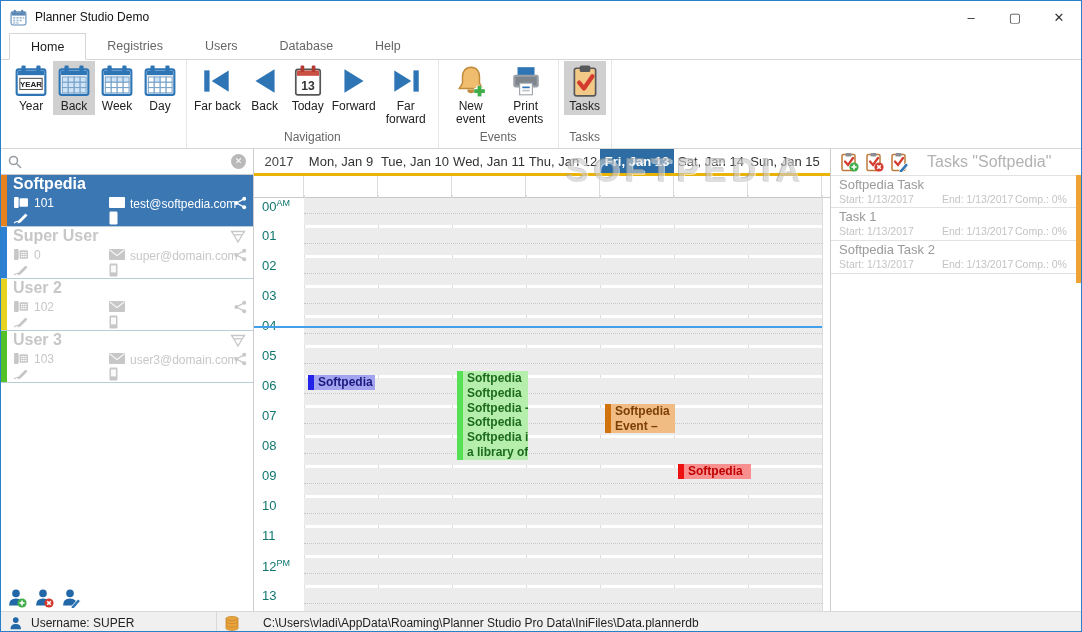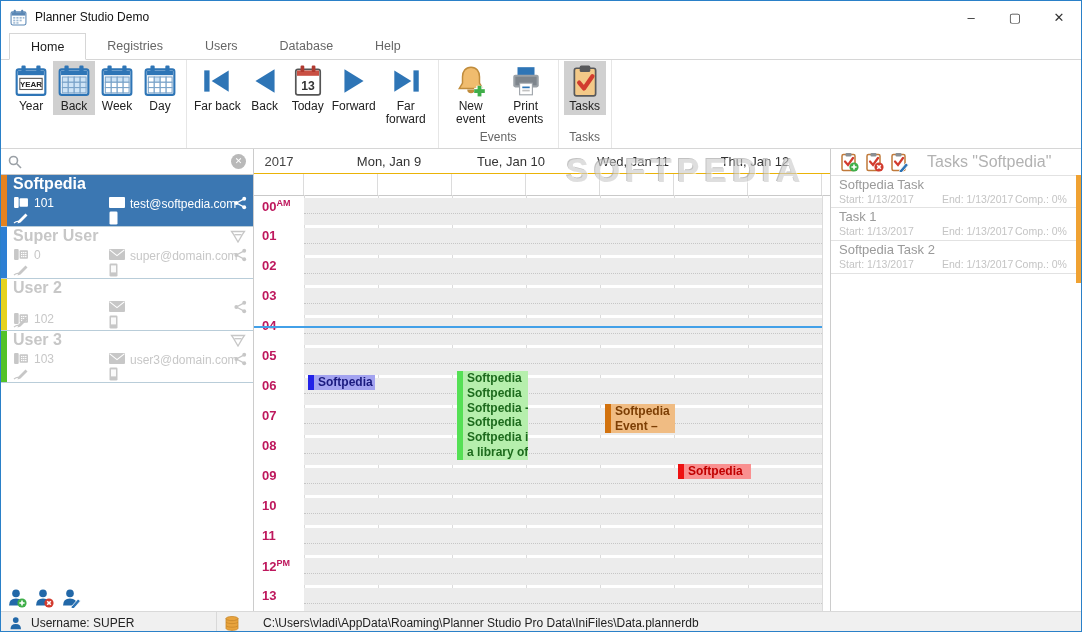--- a/index.html
+++ b/index.html
@@ -34,32 +34,32 @@
   .usercard{height:52px;position:relative;border-bottom:1px solid #b9cdd9;box-sizing:border-box;background:#fff;color:#c7c7c7;}
   .usercard.selected{background:#3b77b2;color:#fff;}
   .stripe{position:absolute;left:0;top:0;bottom:0;width:6px;}
   .uname{position:absolute;top:0px;left:12px;font-size:16px;font-weight:bold;}
   .urow{position:absolute;display:flex;align-items:flex-start;gap:5px;font-size:12px;}
   .icn{display:inline-flex;align-items:center;}
   
   .calarea{flex:1;position:relative;overflow:hidden;background:#fff;}
   .watermark{position:absolute;top:2px;left:312px;z-index:6;font-size:34px;font-weight:bold;color:#cbcbcb;
     opacity:.62;letter-spacing:5px;text-shadow:1px 1px 0 #fff,-1px -1px 0 #9e9e9e;pointer-events:none;}
-  .dayheader{height:24px;display:flex;border-bottom:1px solid #eab308;gap:48px;}
+  .dayheader{height:24px;display:flex;border-bottom:3px solid #eab308;}
   .yearcell{width:50px;flex:none;display:flex;align-items:center;justify-content:center;font-size:13px;color:#444;}
   .daycell{width:74px;flex:none;display:flex;align-items:center;justify-content:center;font-size:13px;color:#333;}
   .daycell.active{background:#2d6da3;color:#fff;font-weight:bold;}
   .alldayrow{height:21px;display:flex;border-bottom:1px solid #c9c9c9;}
   .adcell{width:74px;flex:none;border-right:1px solid #dcdcdc;box-sizing:border-box;}
   .adcell.first{width:50px;}
   .timegrid{position:absolute;top:46px;left:0;right:0;bottom:0;overflow:hidden;}
   .vline{position:absolute;top:0;bottom:0;width:1px;background:#dcdcdc;}
   .hrow{position:absolute;left:50px;width:518px;height:27px;background:#ececec;}
   .hrow::after{content:"";position:absolute;left:0;right:0;top:15px;border-top:1px dotted #c6c6c6;}
-  .hlabel{position:absolute;left:8px;font-size:13px;color:#be185d;font-weight:bold;}
+  .hlabel{position:absolute;left:8px;font-size:13px;color:#0f766e;}
   .hlabel sup{font-size:9px;}
   .nowline{position:absolute;left:0;width:568px;height:2px;background:#42a0e8;z-index:4;}
   .event{position:absolute;display:flex;z-index:3;overflow:hidden;box-sizing:border-box;}
   .ebar{width:6px;flex:none;}
   .etext{padding-left:4px;font-size:12px;font-weight:bold;line-height:14.8px;white-space:nowrap;}
   
   .tasks{width:250px;flex:none;border-left:1px solid #ccc;position:relative;background:#fff;}
   .theader{height:26px;display:flex;align-items:center;gap:5px;padding-left:8px;}
   .ttitle{font-size:16px;color:#b2b2b2;margin-left:13px;white-space:nowrap;}
   .trow{height:33px;border-bottom:1px solid #e2e2e2;position:relative;box-sizing:border-box;}
@@ -252,20 +252,21 @@
           <div class="rbtn">
             <span class="icn">
               <svg width="34" height="34" viewBox="0 0 32 32" fill="#2e75b6">
                 <path d="M5 6 L21 16 L5 26 Z"></path>
                 <rect x="23" y="6" width="5" height="20"></rect>
               </svg>
             </span>
             <div class="lbl">Far forward</div>
           </div>
         </div>
+        <div class="rcaption">Navigation</div>
       </div>
       <div class="rgroup">
         <div class="rbuttons">
           <div class="rbtn">
             <span class="icn">
               <svg width="34" height="34" viewBox="0 0 32 32">
                 <path d="M16 3 c5.2 0 8 4 8 9 v6 l3 5 H5 l3 -5 v-6 c0 -5 2.8 -9 8 -9 z" fill="#f0bc6e" stroke="#c08c3c" stroke-width="1.4"></path>
                 <path d="M12.5 24 a3.5 3.5 0 0 0 7 0 z" fill="#c08c3c"></path>
                 <g stroke="#fff" stroke-width="6">
                   <line x1="24" y1="20.5" x2="24" y2="30.5"></line>
@@ -434,21 +435,21 @@
             <div class="urow" style="top: 36px; left: 108px;">
               <svg width="9" height="14" viewBox="0 0 9 14" fill="currentColor">
                 <rect x="0.5" y="0.5" width="8" height="13" rx="1.3"></rect>
                 <rect x="2" y="2.4" width="5" height="7" fill="#fff" opacity="0.9"></rect>
               </svg>
             </div>
           </div>
           <div class="usercard">
             <div class="stripe" style="background: rgb(230, 211, 29);"></div>
             <div class="uname">User 2</div>
-            <div class="urow" style="top: 21px; left: 12px; margin-top: 12px;">
+            <div class="urow" style="top: 21px; left: 12px;">
               <span class="icn">
                 <svg width="16" height="13" viewBox="0 0 16 14" fill="currentColor">
                   <rect x="0.5" y="1" width="5" height="12" rx="1.2"></rect>
                   <rect x="6.5" y="2.5" width="9" height="9" rx="1"></rect>
                   <g fill="#fff">
                     <rect x="8" y="4.2" width="1.5" height="1.3"></rect>
                     <rect x="10.2" y="4.2" width="1.5" height="1.3"></rect>
                     <rect x="12.4" y="4.2" width="1.5" height="1.3"></rect>
                     <rect x="8" y="6.4" width="1.5" height="1.3"></rect>
                     <rect x="10.2" y="6.4" width="1.5" height="1.3"></rect>

